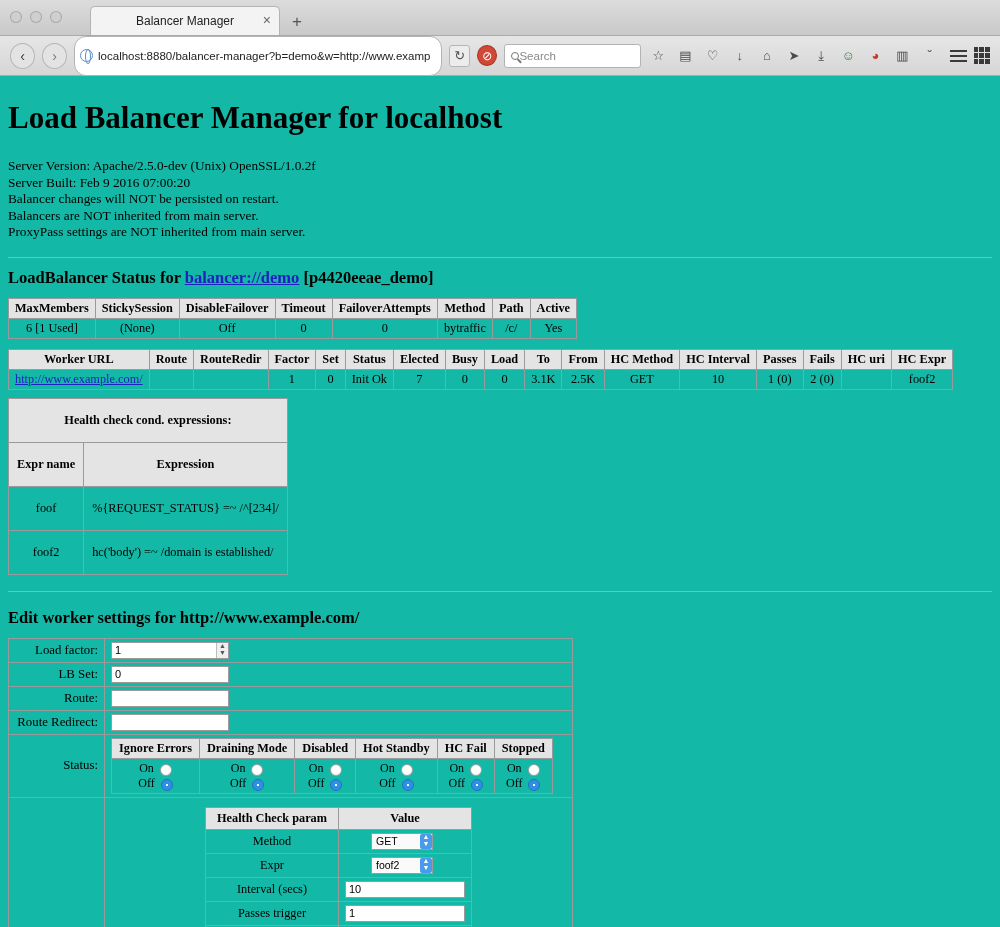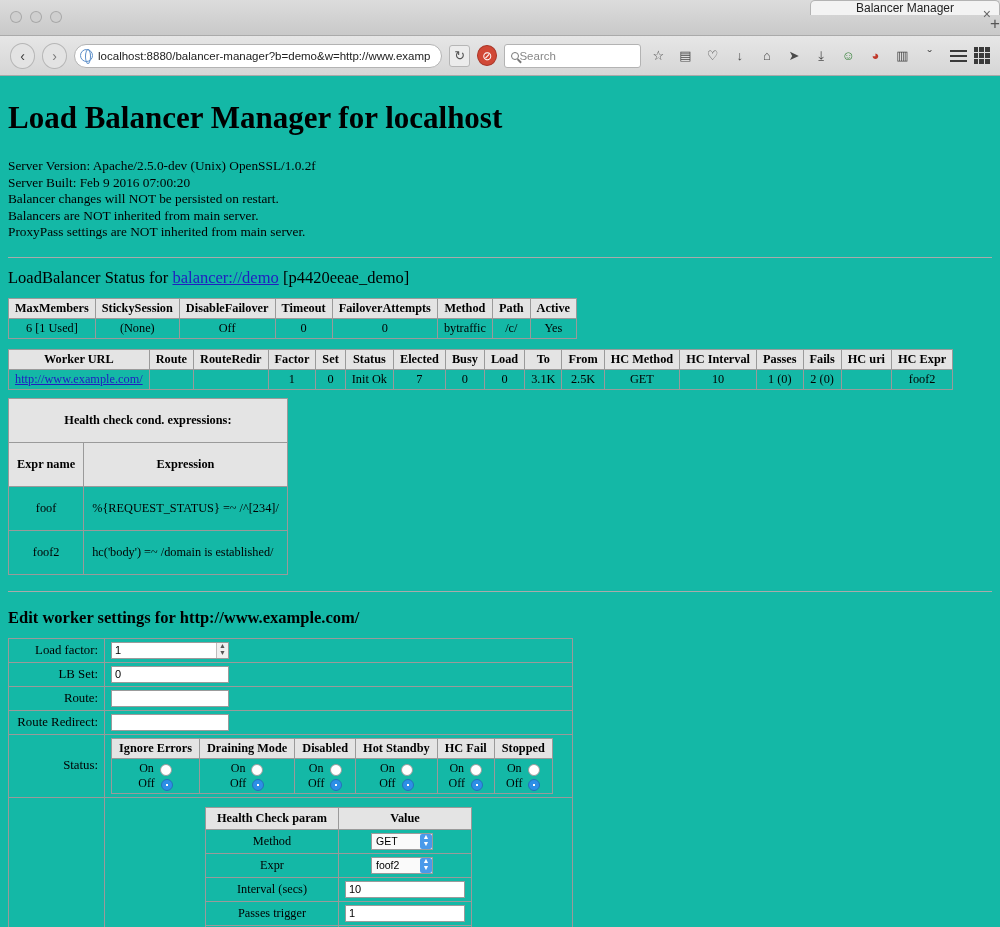--- a/index.html
+++ b/index.html
@@ -17,21 +17,20 @@
   }
 
   
   .tabbar {
     height: 36px;
     background: linear-gradient(#dcdcdc, #c9c9c9);
     border-bottom: 1px solid #aaa;
     display: flex; align-items: flex-end;
     padding-left: 10px;
     position: relative;
-    flex-direction: column;
   }
   .traffic {
     position: absolute; left: 10px; top: 11px;
     display: flex; gap: 8px; align-items: center;
   }
   .dot { width: 12px; height: 12px; border-radius: 50%; border: 1px solid rgba(0,0,0,.18); background: #cfcfcf; }
   .tab {
     margin-left: 80px;
     width: 190px; height: 29px;
     background: #f3f3f3;
@@ -59,21 +58,21 @@
     padding: 0 10px; gap: 7px;
   }
   .navbtn {
     width: 26px; height: 26px; border-radius: 50%;
     background: #e3e3e3; border: 1px solid #b6b6b6;
     display: flex; align-items: center; justify-content: center;
     color: #7a7a7a; font-size: 14px;
   }
   .navbtn.dark { color: #3c3c3c; }
   .urlbar {
-    flex: 0 0 auto; width: 368px; height: 24px;
+    flex: 0 0 auto; width: 368px; height: 40px;
     background: #fff; border: 1px solid #b3b3b3; border-radius: 12px;
     display: flex; align-items: center; padding: 0 5px; gap: 5px;
     font-size: 11.5px; color: #222;
   }
   .globe {
     width: 13px; height: 13px; border-radius: 50%;
     border: 1.4px solid #5d8fc9; position: relative; flex: none;
   }
   .globe:after {
     content: ""; position: absolute; left: 4.3px; top: -1.4px;
@@ -117,21 +116,21 @@
     background: #14b8a6;
   }
   h1.title {
     font-family: "Liberation Serif", serif;
     font-size: 31px; font-weight: bold;
     margin: 8px 0 22px 0;
   }
   .meta-line { line-height: 16.5px; font-size: 13.3px; }
   hr.sep { border: none; border-top: 1px solid #aaa; margin: 16px 0 10px 0; }
   h3.section {
-    font-size: 16.5px; font-weight: normal; margin: 6px 0 10px 0;
+    font-size: 16.5px; font-weight: bold; margin: 6px 0 10px 0;
     font-family: "Liberation Serif", serif;
   }
   h3.section a { color: #2020c0; }
   h3.edit { font-size: 16.5px; font-weight: bold; margin: 16px 0 10px 0; }
 
   table.data {
     border-collapse: collapse;
     font-size: 12.3px;
     margin-bottom: 6px;
     font-family: "Liberation Serif", serif;

